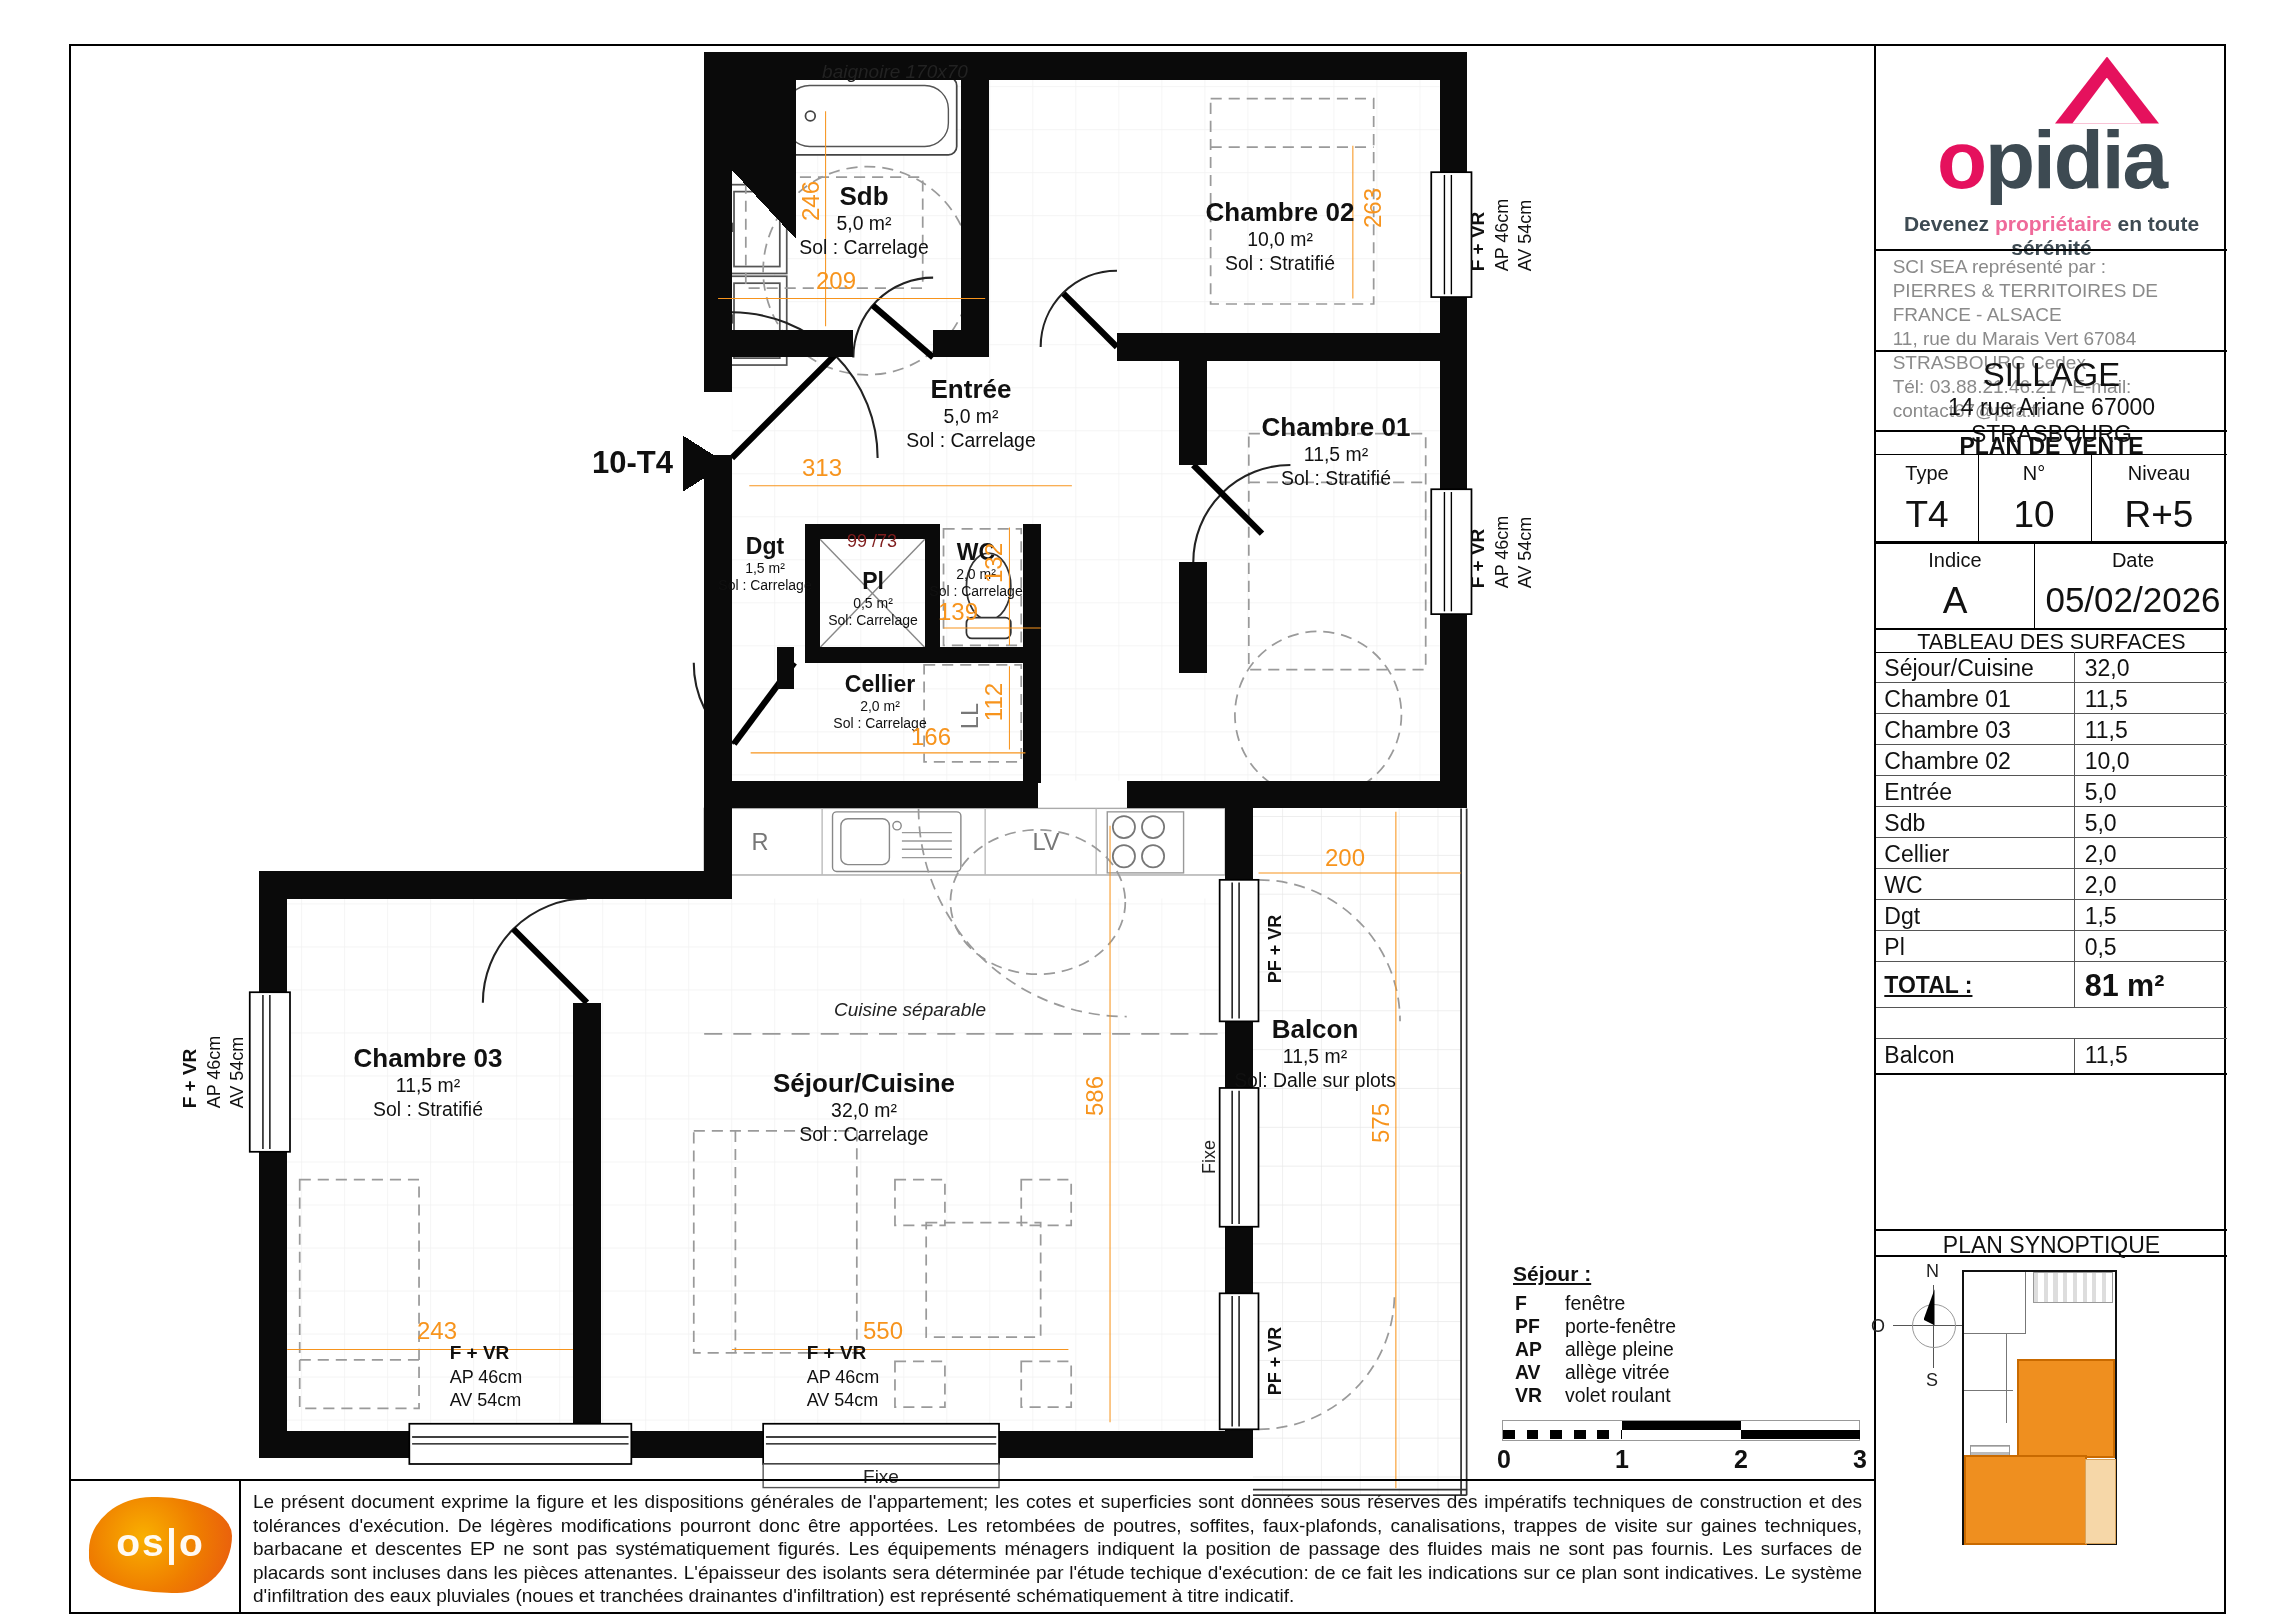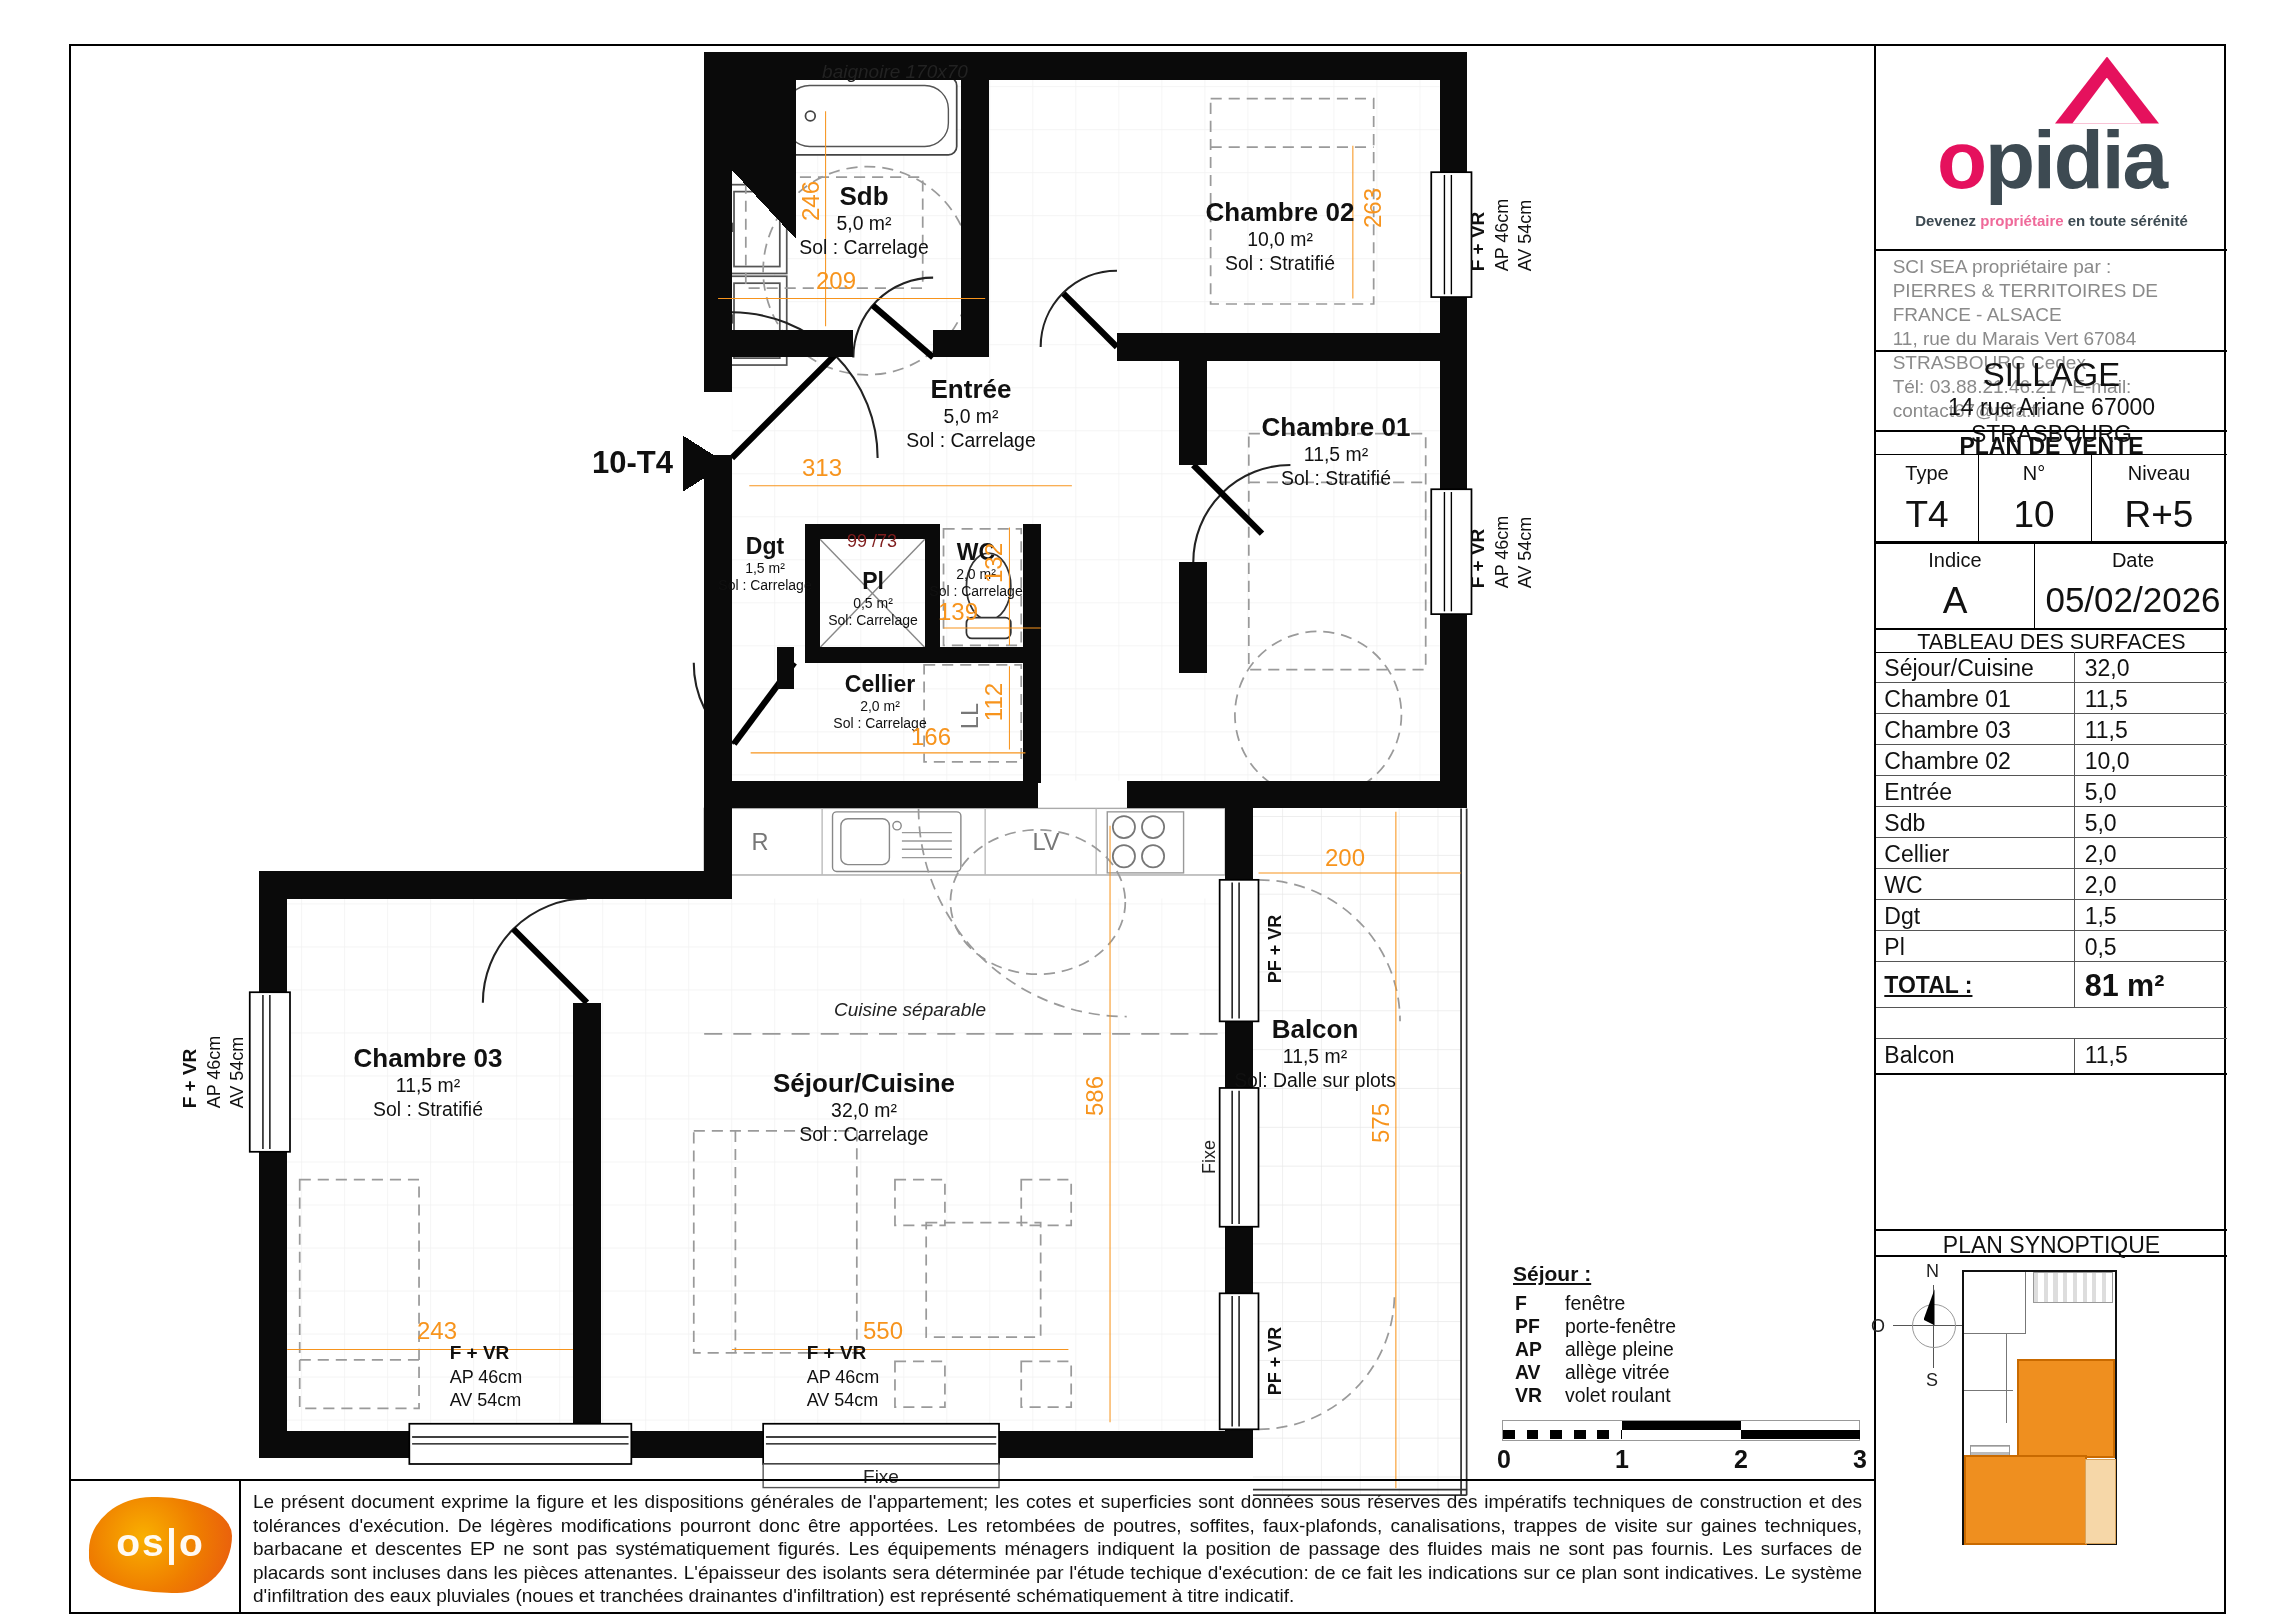--- a/index.html
+++ b/index.html
@@ -32,21 +32,21 @@
   .panel{position:absolute;left:1874px;top:44px;width:353px;height:1570px;border-left:2.8px solid #000;box-sizing:border-box;}
   .panel .sep{position:absolute;left:0;width:100%;background:#000;}
   .logo-word{position:absolute;left:0;top:75px;width:100%;text-align:center;font-size:82px;font-weight:bold;
              letter-spacing:-2.1px;color:#3d4a52;line-height:1;}
   .logo-word .pk{color:#e5115d;}
   .roof{position:absolute;left:179px;top:12.5px;width:104px;height:67px;}
   .roof .t1{position:absolute;left:0;top:0;width:104px;height:67px;background:#e5115d;
             clip-path:polygon(50% 0,100% 100%,0 100%);}
   .roof .t2{position:absolute;left:17.3px;top:21px;width:69px;height:46px;background:#fff;
             clip-path:polygon(50% 0,100% 100%,0 100%);}
-  .tagline{position:absolute;left:0;top:168px;width:100%;text-align:center;font-size:15px;font-weight:bold;color:#3d4a52;}
+  .tagline{position:absolute;left:0;top:168px;width:100%;text-align:center;font-size:21px;font-weight:bold;color:#3d4a52;}
   .tagline .pk{color:#ef6a9a;}
   .agency{position:absolute;left:16.7px;top:211px;font-size:19px;line-height:24px;color:#8a8a8a;}
   .proj-title{position:absolute;left:0;top:312px;width:100%;text-align:center;font-size:33px;font-weight:normal;}
   .proj-addr{position:absolute;left:0;top:350px;width:100%;text-align:center;font-size:23px;}
   .pdv-title{position:absolute;left:0;top:389px;width:100%;text-align:center;font-size:23px;font-weight:bold;}
   .cell-lbl{position:absolute;font-size:20px;text-align:center;transform:translateX(-50%);}
   .cell-val{position:absolute;font-size:37px;text-align:center;transform:translateX(-50%);}
   .vline{position:absolute;background:#000;}
   .surf-title{position:absolute;left:0;top:586px;width:100%;text-align:center;font-size:21.5px;}
   .surf-table{position:absolute;left:0;top:608px;width:100%;}
@@ -434,21 +434,21 @@
     <div class="roof">
         <div class="t1"></div>
         <div class="t2"></div>
       </div>
     <div class="logo-word"><span class="pk">o</span><span>pidia</span></div>
     <div class="tagline">
       <span>Devenez </span><span class="pk">propriétaire</span><span> en toute sérénité</span>
     </div>
     <div class="sep" style="top:205px;height:2.1px"></div>
     <div class="agency">
-      <div>SCI SEA propriétaire par :</div>
+      <div>SCI SEA représenté par :</div>
       <div>PIERRES &amp; TERRITOIRES DE FRANCE - ALSACE</div>
       <div>11, rue du Marais Vert 67084 STRASBOURG Cedex</div>
       <div>Tél: 03.88.21.46.21 / E-mail: contact67@ptfa.fr</div>
     </div>
     <div class="sep" style="top:306px;height:2.1px"></div>
     <div class="proj-title">SILLAGE</div>
     <div class="proj-addr">14 rue Ariane 67000 STRASBOURG</div>
     <div class="sep" style="top:386px;height:2.1px"></div>
     <div class="pdv-title">PLAN DE VENTE</div>
     <div class="sep" style="top:410px;height:1.4px"></div>

